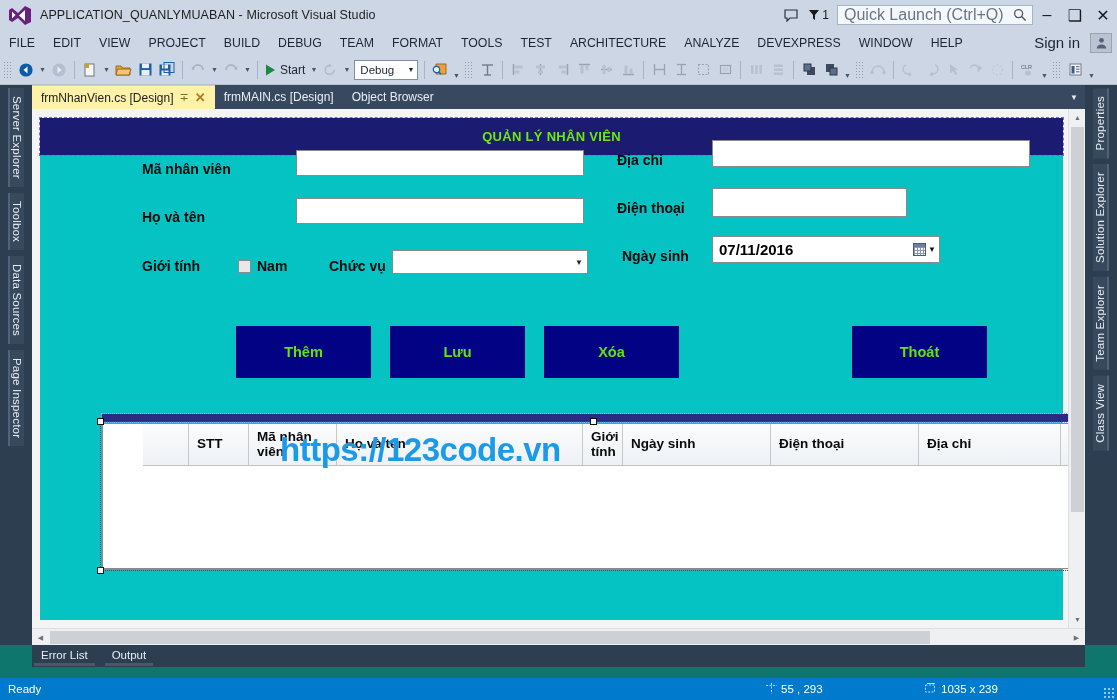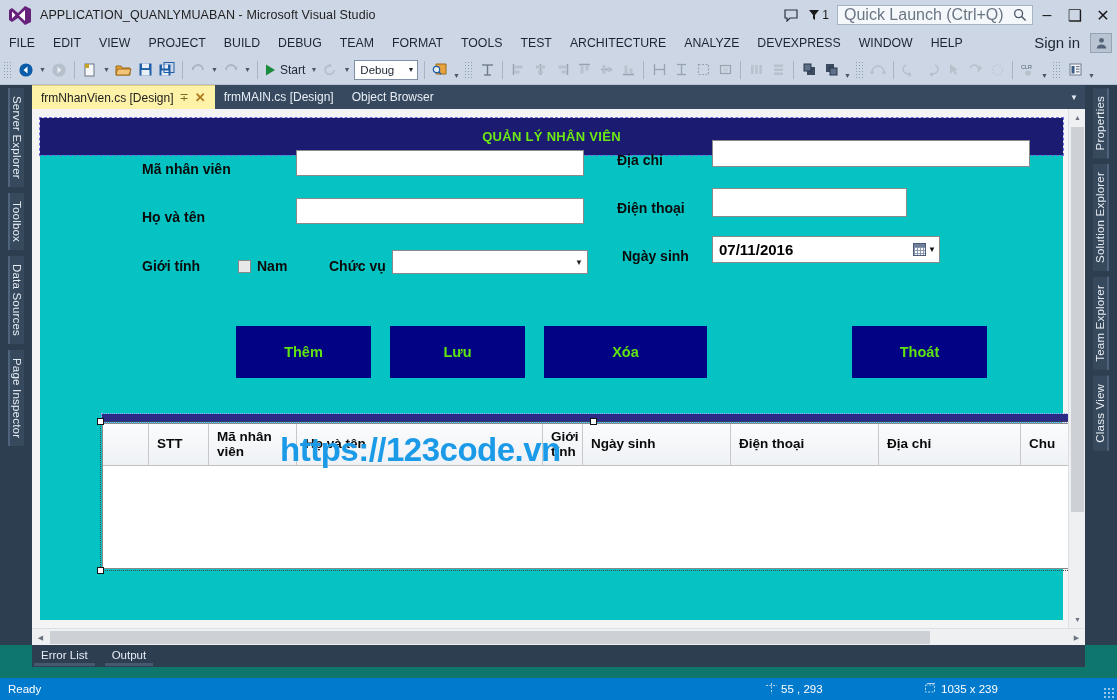--- a/index.html
+++ b/index.html
@@ -228,20 +228,21 @@
     position: absolute; background: #020285; border: 1px solid #020285;
     display: flex; align-items: center; justify-content: center;
     color: #5fe40f; font-size: 14.5px; font-weight: bold;
   }
 
   
   .dgv {
     position: absolute; left: 62px; top: 305px; width: 976px; height: 146px;
     background: #fff; border: 1px solid #8a8a8a;
     overflow: hidden;
+    padding-left: 40px;
   }
   .dgv-head {
     display: flex; height: 42px;
     background: #f5f7fa;
     border-bottom: 1px solid #c0c0c0;
   }
   .dgv-col {
     display: flex; align-items: center;
     padding: 0 8px; font-size: 13.5px; font-weight: bold; color: #0a0a0a;
     border-right: 1px solid #c8c8c8;
@@ -734,21 +735,21 @@
             <span class="dtp-cal">
               <span class="cal-top"></span>
                 <span class="cal-grid"></span>
             </span>
             <span class="dtp-arrow">▼</span>
           </span>
         </div>
 
         <div class="btn" style="left:196px; top:208px; width:135px; height:52px;">Thêm</div>
         <div class="btn" style="left:350px; top:208px; width:135px; height:52px;">Lưu</div>
-        <div class="btn" style="left:504px; top:208px; width:163px; height:52px;">Xóa</div>
+        <div class="btn" style="left:504px; top:208px; width:135px; height:52px;">Xóa</div>
         <div class="btn" style="left:812px; top:208px; width:135px; height:52px;">Thoát</div>
 
         <div class="grid-top-strip"></div>
         <div class="dgv">
           <div class="dgv-head">
             <div class="dgv-col" style="width:46px"></div>
             <div class="dgv-col" style="width:60px">STT</div>
             <div class="dgv-col" style="width:88px">Mã nhân viên</div>
             <div class="dgv-col" style="width:246px">Họ và tên</div>
             <div class="dgv-col" style="width:40px">Giới tính</div>

